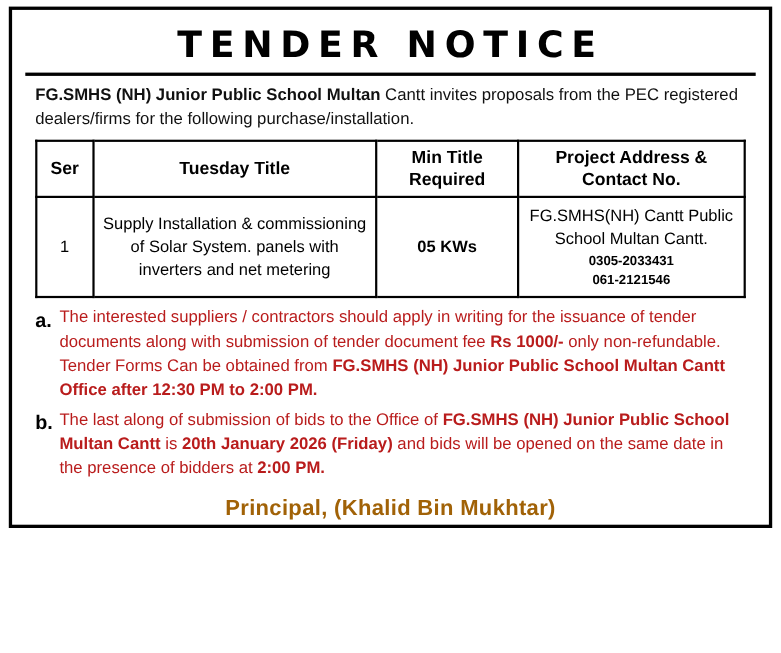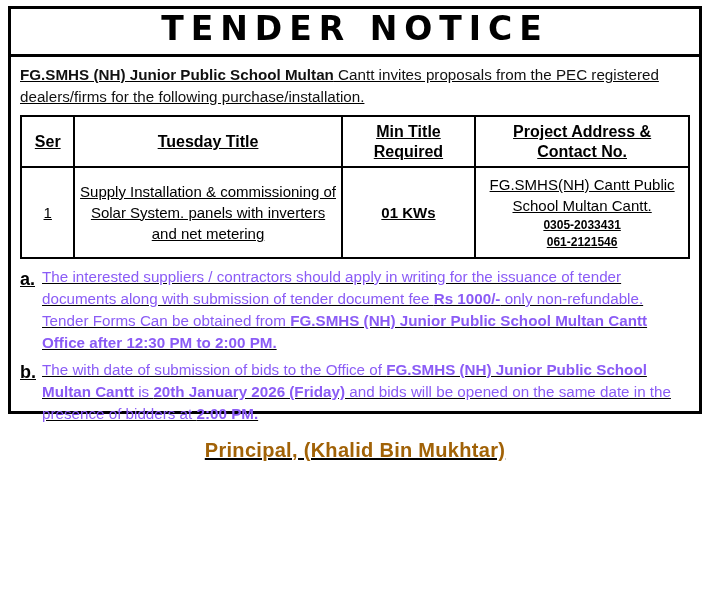--- a/index.html
+++ b/index.html
@@ -16,23 +16,23 @@
     box-sizing: border-box;
     background: #ffffff;
     position: relative;
     overflow: hidden;
     padding: 6px 8px 4px 8px;
   }
   .notice {
     border: 3px solid #000;
     box-sizing: border-box;
     width: 694px;
-    height: 408px;
+    height: 474px;
     background: #fff;
-    padding: 0;
+    padding: 12px;
     position: relative;
   }
 
   
   .title-bar {
     border-bottom: 3px solid #000;
     text-align: center;
     padding: 2px 0 6px 0;
   }
   .title-bar .title {
@@ -40,21 +40,20 @@
     font-weight: bold;
     font-size: 33px;
     letter-spacing: 7px;
     line-height: 1.12;
     color: #000;
     white-space: nowrap;
   }
 
   .body-wrap {
     padding: 7px 9px 0 9px;
-    text-decoration: underline;
   }
 
   .intro {
     font-size: 15.2px;
     line-height: 1.42;
     color: #111;
     margin: 0 0 8px 0;
     text-align: left;
   }
   .intro b {
@@ -105,21 +104,21 @@
     font-weight: bold;
     font-size: 18px;
     width: 22px;
     flex: 0 0 22px;
     line-height: 1.45;
     color: #000;
   }
   .clause .ctext {
     font-size: 15.2px;
     line-height: 1.46;
-    color: #8b5cf6;
+    color: #b91c1c;
     flex: 1 1 auto;
     text-align: left;
   }
   .clause .ctext b { font-weight: bold; }
 
   .signature {
     text-align: center;
     font-weight: bold;
     font-size: 20px;
     color: #a16207;
@@ -161,38 +160,38 @@
             <th>
               <div>Project Address &amp;</div>
               <div>Contact No.</div>
             </th>
           </tr>
         </thead>
         <tbody>
           <tr>
             <td class="ser-cell">1</td>
             <td>Supply Installation &amp; commissioning of Solar System. panels with inverters and net metering</td>
-            <td class="load-cell">01 KWs</td>
+            <td class="load-cell">05 KWs</td>
             <td class="addr-cell">
               <div>FG.SMHS(NH) Cantt Public</div>
               <div>School Multan Cantt.</div>
               <div class="phone">0305-2033431</div>
               <div class="phone">061-2121546</div>
             </td>
           </tr>
         </tbody>
       </table>
 
       <div class="clause">
         <div class="marker">a.</div>
         <div class="ctext"><span>The interested suppliers / contractors should apply in writing for the issuance of tender documents along with submission of tender document fee </span><b>Rs 1000/-</b><span> only non-refundable. Tender Forms Can be obtained from </span><b>FG.SMHS (NH) Junior Public School Multan Cantt Office after 12:30 PM to 2:00 PM.</b></div>
       </div>
 
       <div class="clause">
         <div class="marker">b.</div>
-        <div class="ctext"><span>The with date of submission of bids to the Office of </span><b>FG.SMHS (NH) Junior Public School Multan Cantt</b><span> is </span><b>20th January 2026 (Friday)</b><span> and bids will be opened on the same date in the presence of bidders at </span><b>2:00 PM.</b></div>
+        <div class="ctext"><span>The last along of submission of bids to the Office of </span><b>FG.SMHS (NH) Junior Public School Multan Cantt</b><span> is </span><b>20th January 2026 (Friday)</b><span> and bids will be opened on the same date in the presence of bidders at </span><b>2:00 PM.</b></div>
       </div>
 
       <div class="signature">Principal, (Khalid Bin Mukhtar)</div>
 
     </div>
   </div>
 </div>
 
 </body></html>

